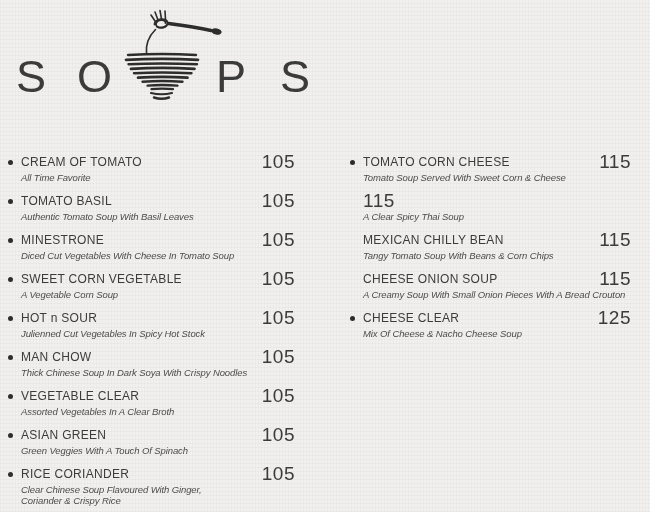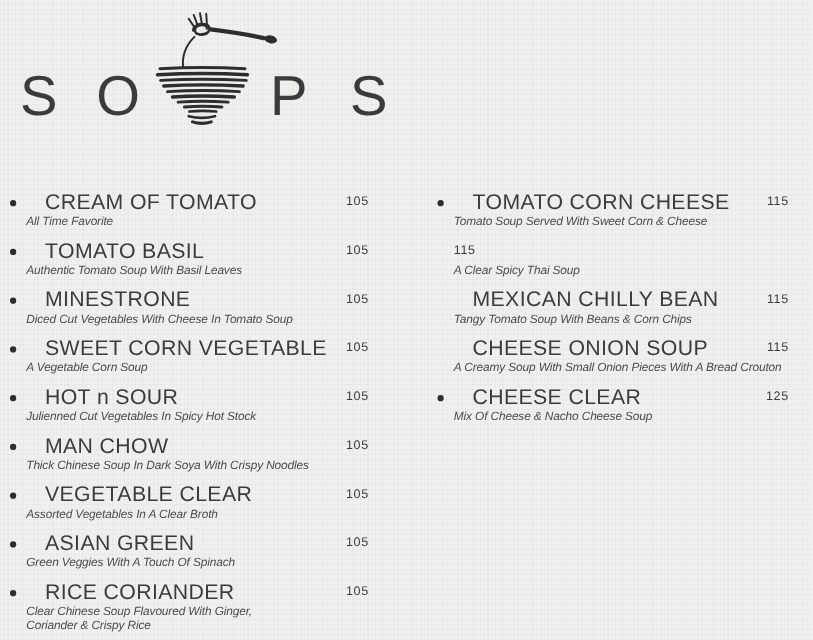--- a/index.html
+++ b/index.html
@@ -32,26 +32,25 @@
   .menu{position:absolute;left:8px;top:154px;display:flex;gap:55px;}
   .col{width:287px;}
   .col.right{width:281px;}
   .item{margin-bottom:10px;}
   .row1{display:flex;align-items:center;}
   .bullet{
     width:5px;height:5px;border-radius:50%;background:var(--ink);
     margin-right:8px;flex:none;
   }
   .name{
-    flex:1;font-size:17px;line-height:16px;letter-spacing:0.3px;
+    flex:1;font-size:12px;line-height:16px;letter-spacing:0.3px;
     color:var(--text);
-    margin-left:15px;
   }
   .price{
-    font-size:10px;line-height:16px;color:var(--text);letter-spacing:0.5px;
+    font-size:19px;line-height:16px;color:var(--text);letter-spacing:0.5px;
   }
   .desc{
     margin-left:13px;margin-top:2px;font-size:9.5px;line-height:11px;
     letter-spacing:-0.1px;color:var(--muted);white-space:pre-line;font-style:italic;
   }
 </style>
 </head>
 <body>
 
 <div class="header">

